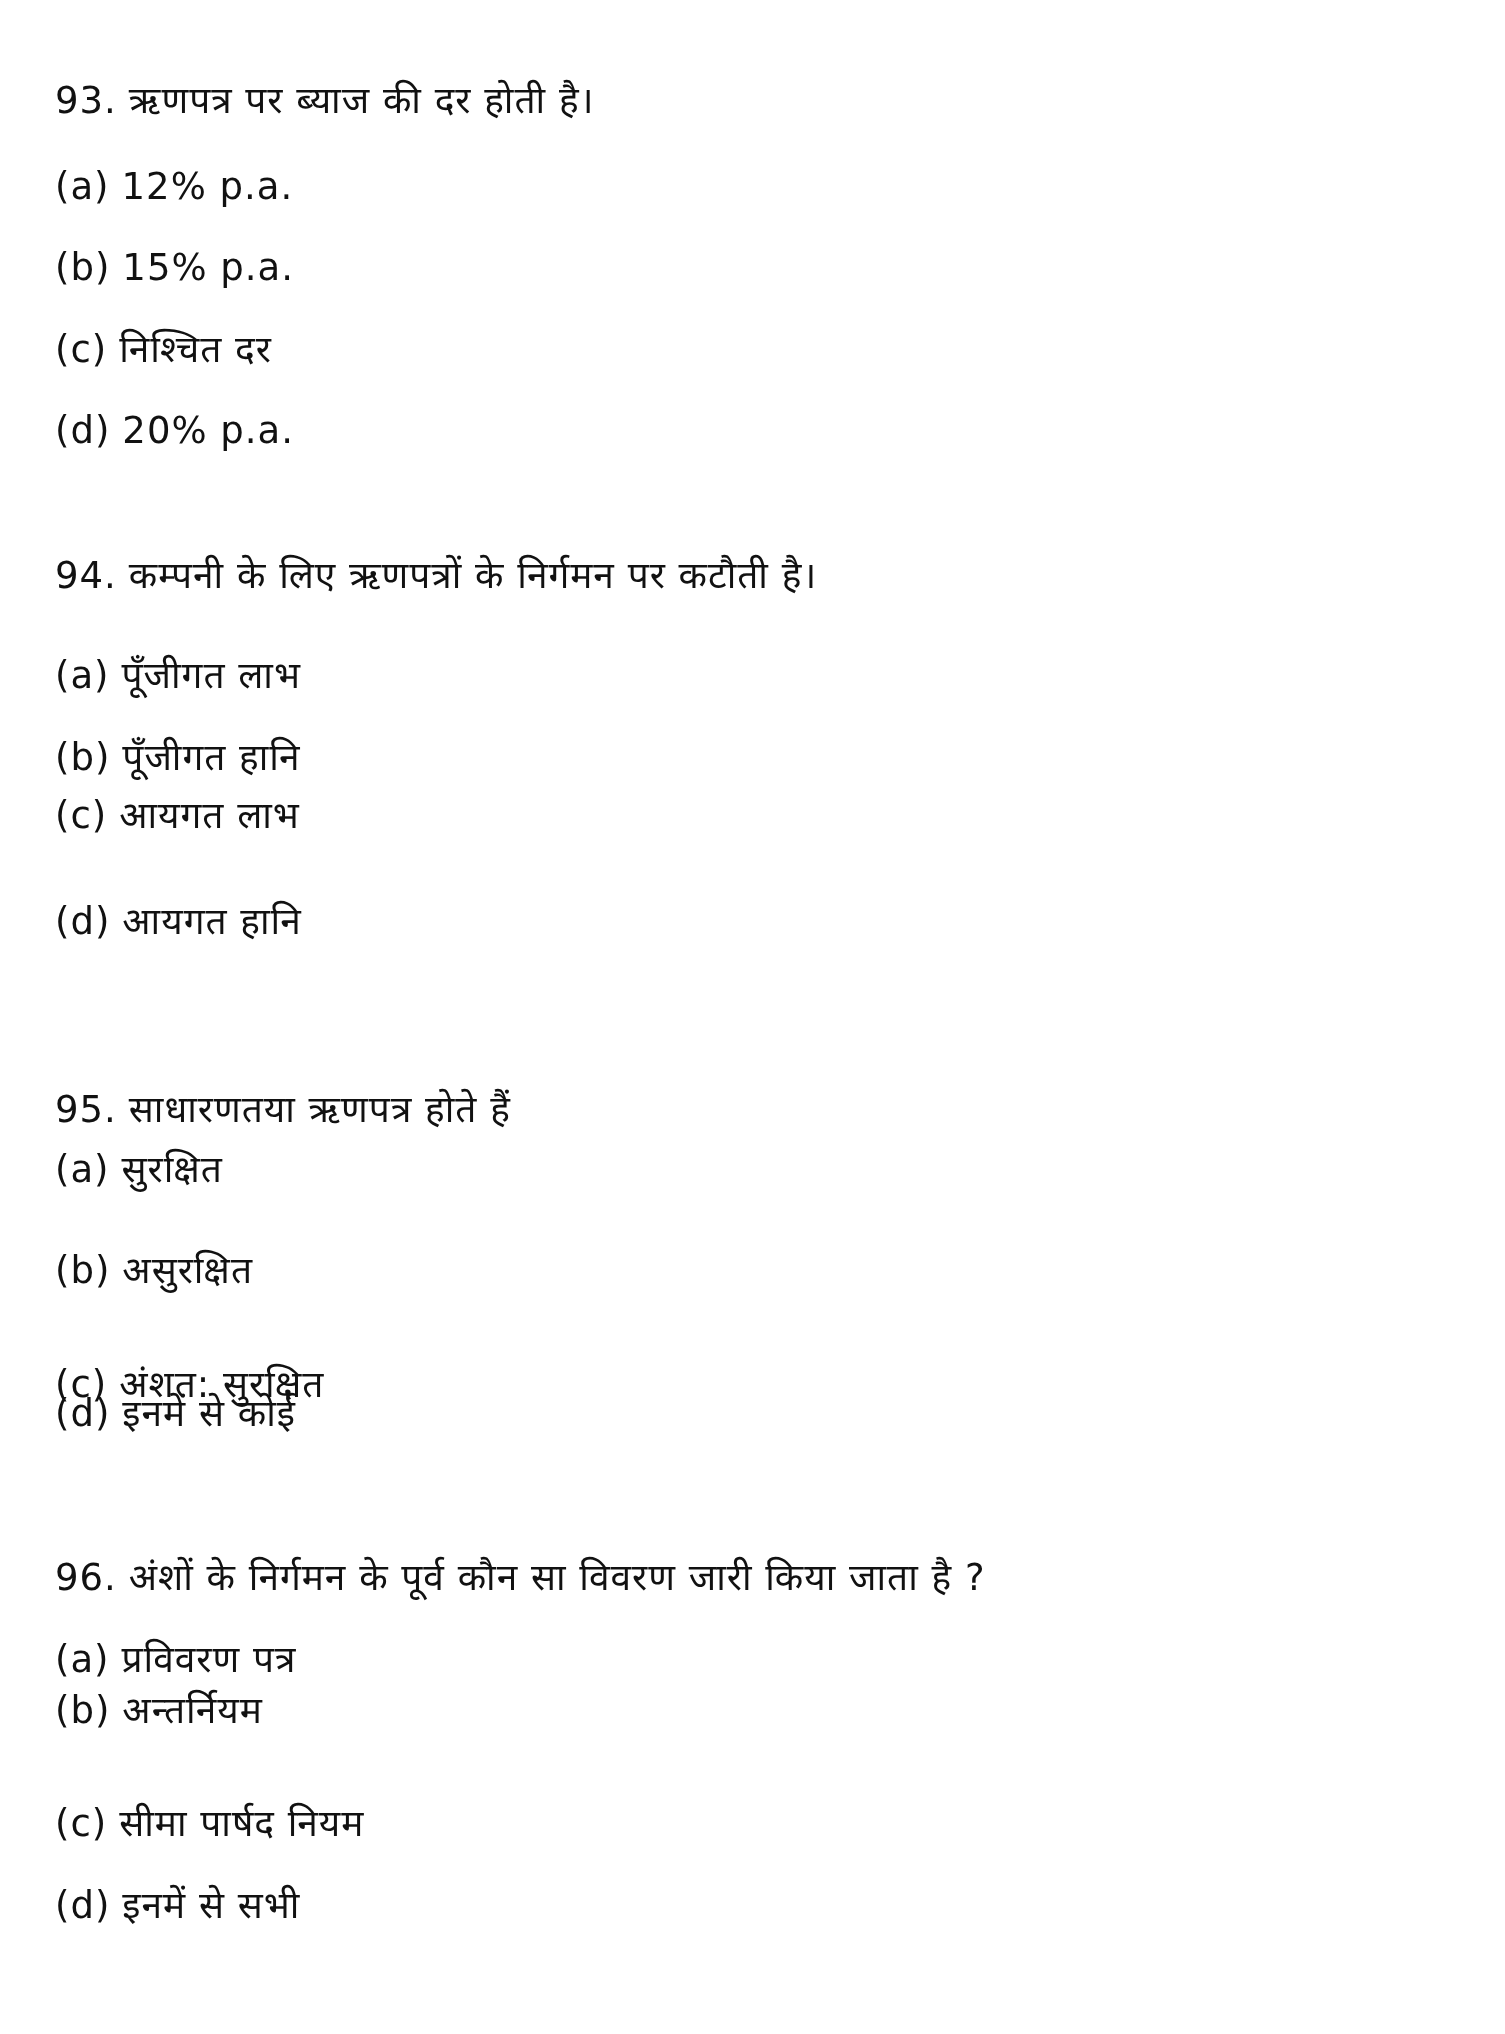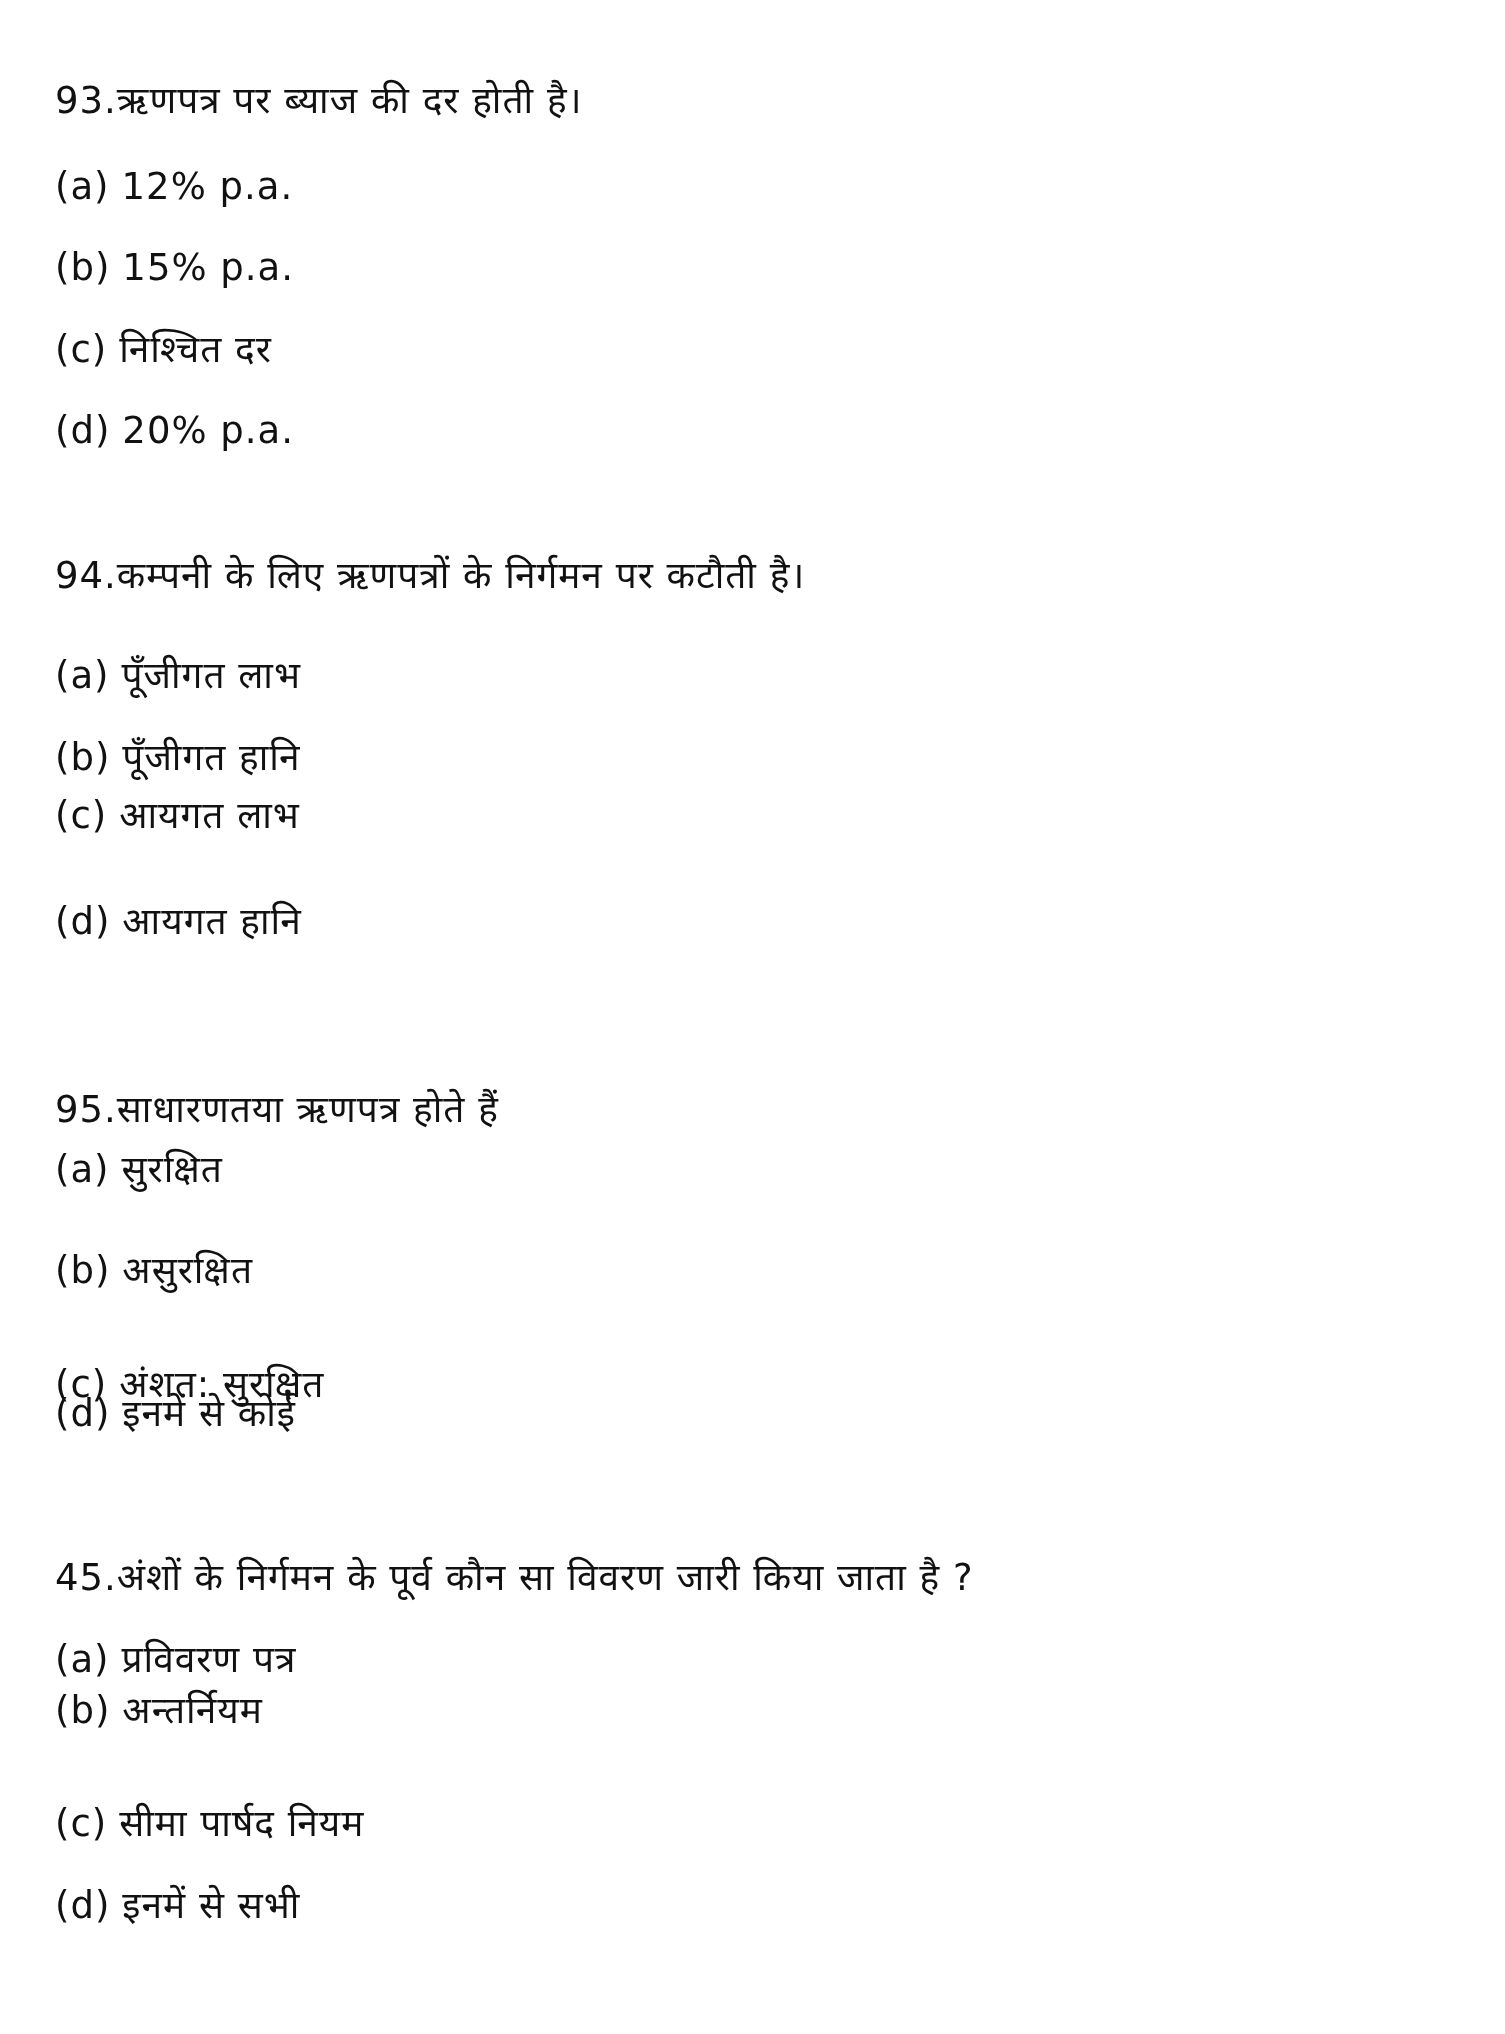--- a/index.html
+++ b/index.html
@@ -6,21 +6,21 @@
   body {
     width: 1505px; height: 2034px; position: relative; overflow: hidden;
     font-family: "DejaVu Sans", "Liberation Sans", sans-serif;
     color: #111111;
   }
   .line {
     position: absolute; left: 55px;
     font-size: 37px; line-height: 50px; height: 50px;
     white-space: nowrap; letter-spacing: 1px;
   }
-  .num { }
+  .num { margin-right: 12px; }
   .lbl { margin-right: 12px; }
 </style>
 </head>
 <body>
 
 <div class="line" style="top:76px">
   <span class="num">93.</span><span>ऋणपत्र पर ब्याज की दर होती है।</span>
 </div>
 <div class="line" style="top:162px">
   <span class="lbl">(a)</span><span>12% p.a.</span>
@@ -61,21 +61,21 @@
   <span class="lbl">(b)</span><span>असुरक्षित</span>
 </div>
 <div class="line" style="top:1360px">
   <span class="lbl">(c)</span><span>अंशत: सुरक्षित</span>
 </div>
 <div class="line" style="top:1389px">
   <span class="lbl">(d)</span><span>इनमें से कोई</span>
 </div>
 
 <div class="line" style="top:1553px">
-  <span class="num">45.</span><span>अंशों के निर्गमन के पूर्व कौन सा विवरण जारी किया जाता है ?</span>
+  <span class="num">96.</span><span>अंशों के निर्गमन के पूर्व कौन सा विवरण जारी किया जाता है ?</span>
 </div>
 <div class="line" style="top:1635px">
   <span class="lbl">(a)</span><span>प्रविवरण पत्र</span>
 </div>
 <div class="line" style="top:1686px">
   <span class="lbl">(b)</span><span>अन्तर्नियम</span>
 </div>
 <div class="line" style="top:1799px">
   <span class="lbl">(c)</span><span>सीमा पार्षद नियम</span>
 </div>

